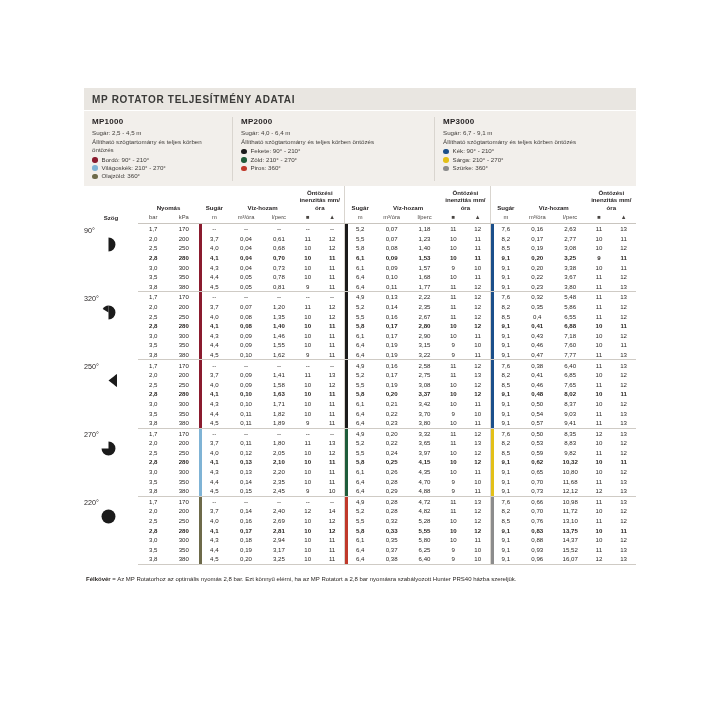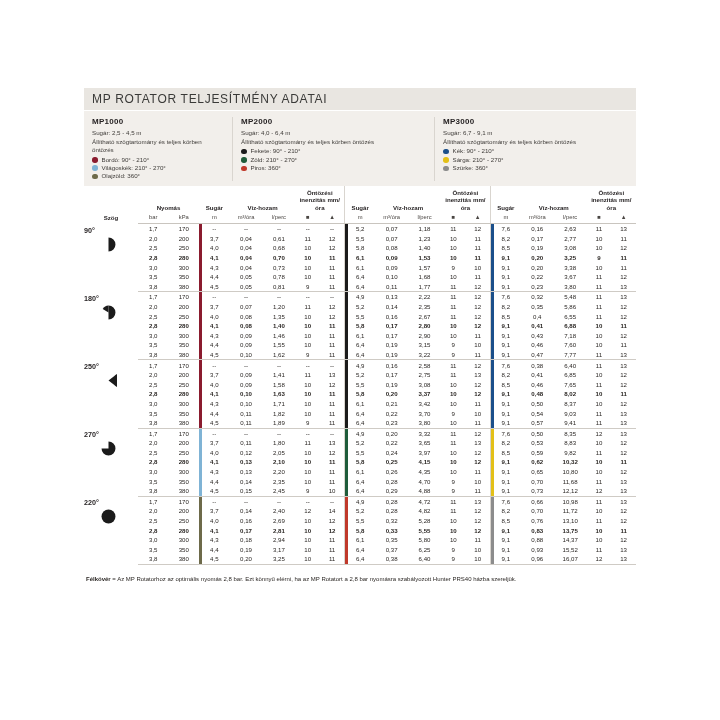--- a/index.html
+++ b/index.html
@@ -15,21 +15,21 @@
 
   
   .title-bar{
     background:#e9e6e1;
     height:22px;
     display:flex;align-items:center;
     padding-left:8px;
     border-bottom:1px solid #ffffff;
   }
   .title-bar .t{
-    font-size:12px;font-weight:normal;letter-spacing:.7px;color:#3a3a38;
+    font-size:10px;font-weight:bold;letter-spacing:.7px;color:#3a3a38;
   }
 
   
   .head{
     display:flex;
     background:#f2efeb;
     padding:6px 0 5px 0;
   }
   .head .col{
     padding:0 8px;
@@ -87,21 +87,21 @@
     white-space:nowrap;
   }
   tbody tr.band td{background:#ffffff;}
   tbody tr.bold td{font-weight:bold;}
   tbody tr.grp-end td{border-bottom:1px solid #cfcbc5;}
 
   
   td.angle{
     text-align:left;
     padding-left:6px;
-    font-size:7.2px;font-weight:bold;
+    font-size:7.2px;font-weight:normal;
     color:#231f20;
     vertical-align:top;
   }
   .anglewrap{position:relative;height:100%;}
   .anglelabel{display:block;padding-top:2px;}
   .shape{
     position:absolute;left:16px;top:12px;
     width:17px;height:17px;
   }
 
@@ -381,21 +381,21 @@
             <td>12</td>
             <td class="mcol sep-l"><span class="vbar" style="background:#1b4f8a"></span>9,1</td>
             <td>0,23</td>
             <td>3,80</td>
             <td>11</td>
             <td>13</td>
           </tr>
           <tr class="band">
             <td class="angle" rowspan="7">
               <div class="anglewrap">
-                <span class="anglelabel">180°</span>
+                <span class="anglelabel">320°</span>
                 <span class="shape"><svg viewBox="0 0 20 20" width="17" height="17">
                     <path d="M10 1.8 A8.2 8.2 0 0 1 10 18.2 Z" fill="#1b1b1b"></path>
                     <path d="M10 10 L10 1.8 A8.2 8.2 0 0 0 3.2 6 Z" fill="#1b1b1b"></path>
                   </svg></span>
               </div>
             </td>
             <td>1,7</td>
             <td>170</td>
             <td class="mcol"><span class="vbar" style="background:#8a1b2e"></span>--</td>
             <td>--</td>

